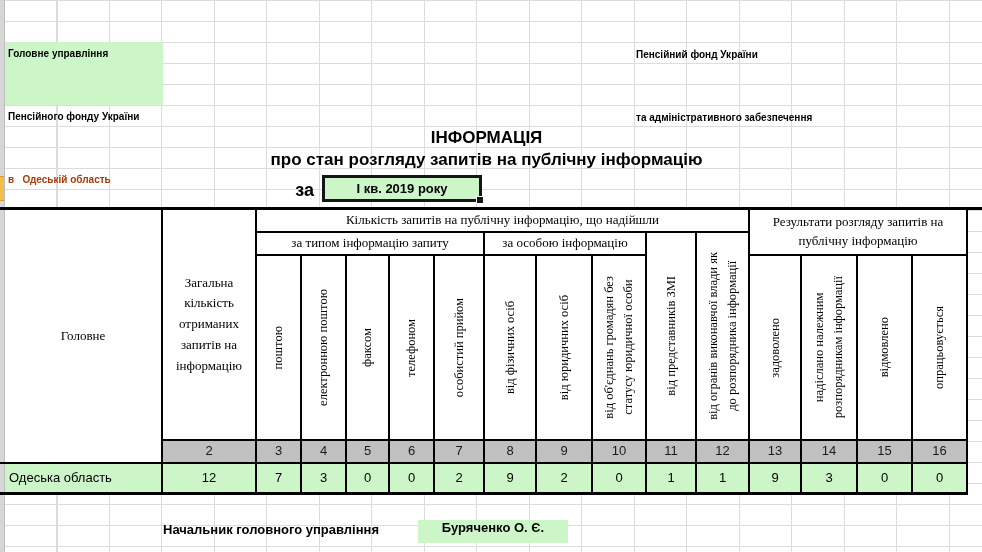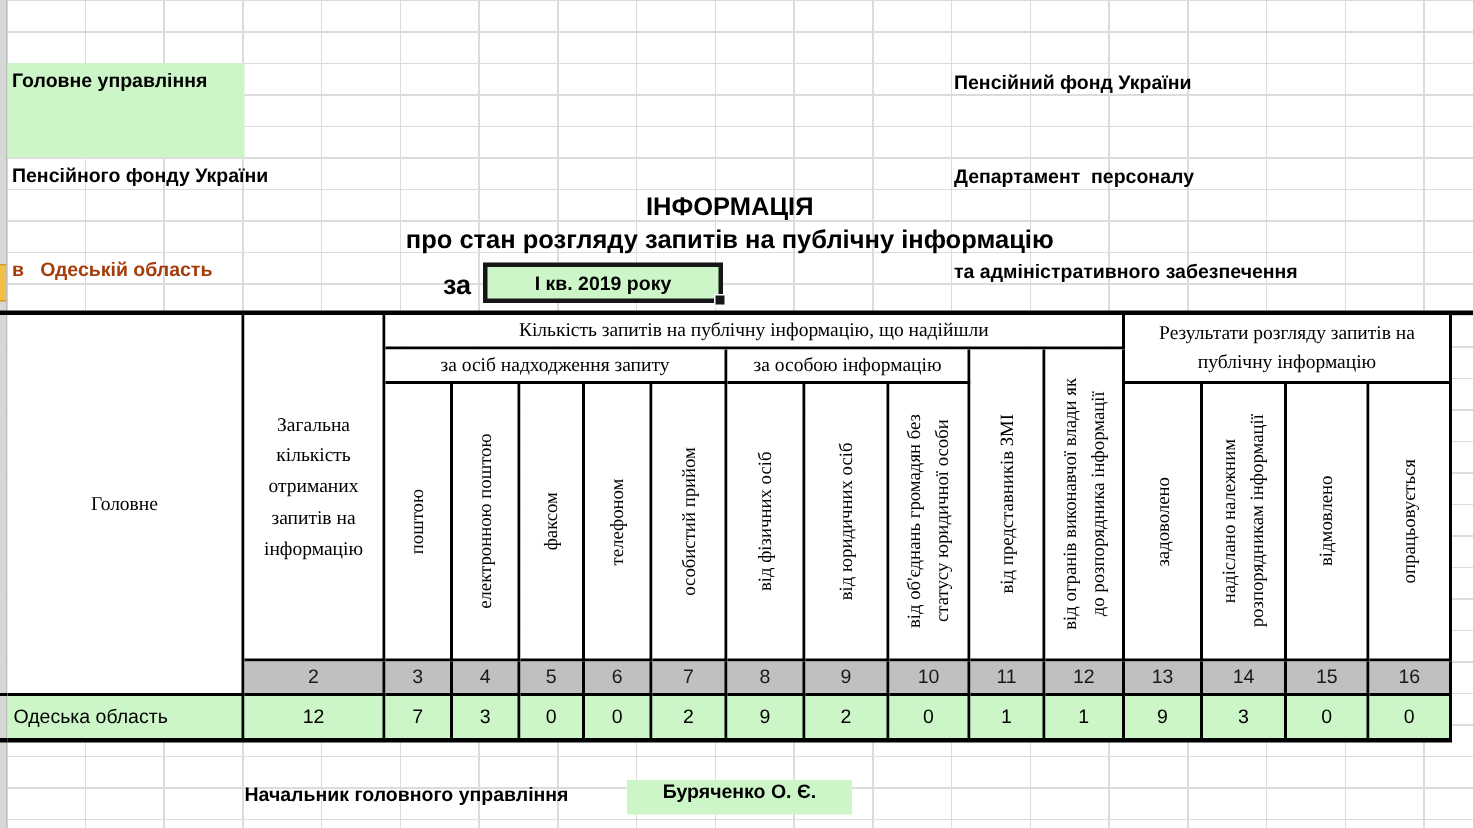--- a/index.html
+++ b/index.html
@@ -9,21 +9,21 @@
     background-image:
       repeating-linear-gradient(to right,#dcdcdc 0 1px,transparent 1px 52.5px),
       repeating-linear-gradient(to bottom,#dcdcdc 0 1px,transparent 1px 21px);
     background-position:4px 0,0 0;
   }
   .abs{position:absolute;}
   
   #rowstrip{left:0;top:0;width:4px;height:552px;background:#d7d7d7;border-right:1px solid #bdbdbd;}
   #rowmark{left:0;top:176px;width:4px;height:23px;background:#f2bf49;border-top:1px solid #d89a27;border-bottom:1px solid #d89a27;}
   
-  .lh{font-weight:bold;font-size:13px;line-height:21px;white-space:pre;}
+  .lh{font-weight:bold;font-size:10px;line-height:21px;white-space:pre;}
   #lh-green{left:5px;top:42px;width:158px;height:63px;background:#cdf6c8;}
   #lh-left{left:8px;top:1px;}
   #lh-left .red{color:#a63c0a;}
   #lh-right{left:636px;top:2px;}
   
   .ttl{left:5px;width:963px;text-align:center;font-weight:bold;font-size:17px;line-height:21px;}
   #title1{top:127px;}
   #title2{top:149px;}
   #za{left:250px;top:180px;width:64px;text-align:right;font-weight:bold;font-size:18px;}
   #period{left:322px;top:175px;width:154px;height:21px;background:#cdf6c8;border:3px solid #161616;
@@ -67,42 +67,41 @@
   <div class="abs lh" id="lh-left">
     <div>Головне управління</div>
     <div>Пенсійного фонду України</div>
     <div class="red">в   Одеській область</div>
     <div>вих. № _____</div>
     <div>від</div>
   </div>
 
   <div class="abs lh" id="lh-right">
     <div>Пенсійний фонд України</div>
-    <div>Департамент  персоналу</div>
     <div>та адміністративного забезпечення</div>
   </div>
 
   <div class="abs ttl" id="title1">ІНФОРМАЦІЯ</div>
   <div class="abs ttl" id="title2">про стан розгляду запитів на публічну інформацію</div>
   <div class="abs" id="za">за</div>
   <div class="abs" id="period">
     <span>І кв. 2019 року</span>
     <span id="handle"></span>
   </div>
 
   <div class="abs" id="l-top"></div>
   <div class="abs" id="l-stub1"></div>
   <div class="abs" id="l-stub2"></div>
 
   <div class="abs" id="tbl">
     <div class="tc" style="grid-column:1;grid-row:1/5">Головне</div>
     <div class="tc" id="c-total" style="grid-column:2;grid-row:1/4">Загальна кількість отриманих запитів на інформацію</div>
     <div class="tc" style="grid-column:3/13;grid-row:1">Кількість запитів на  публічну інформацію, що надійшли</div>
     <div class="tc" style="grid-column:13/17;grid-row:1/3">Результати розгляду запитів на публічну інформацію</div>
-    <div class="tc" style="grid-column:3/8;grid-row:2">за осіб надходження запиту</div>
+    <div class="tc" style="grid-column:3/8;grid-row:2">за типом інформацію запиту</div>
     <div class="tc" style="grid-column:8/11;grid-row:2">за особою інформацію</div>
 
     <div class="tc vc" style="grid-column:3;grid-row:3"><span>поштою</span></div>
     <div class="tc vc" style="grid-column:4;grid-row:3"><span>електронною поштою</span></div>
     <div class="tc vc" style="grid-column:5;grid-row:3"><span>факсом</span></div>
     <div class="tc vc" style="grid-column:6;grid-row:3"><span>телефоном</span></div>
     <div class="tc vc" style="grid-column:7;grid-row:3"><span>особистий прийом</span></div>
     <div class="tc vc" style="grid-column:8;grid-row:3"><span>від фізичних осіб</span></div>
     <div class="tc vc" style="grid-column:9;grid-row:3"><span>від юридичних осіб</span></div>
     <div class="tc vc" style="grid-column:10;grid-row:3"><span>від об'єднань громадян без

